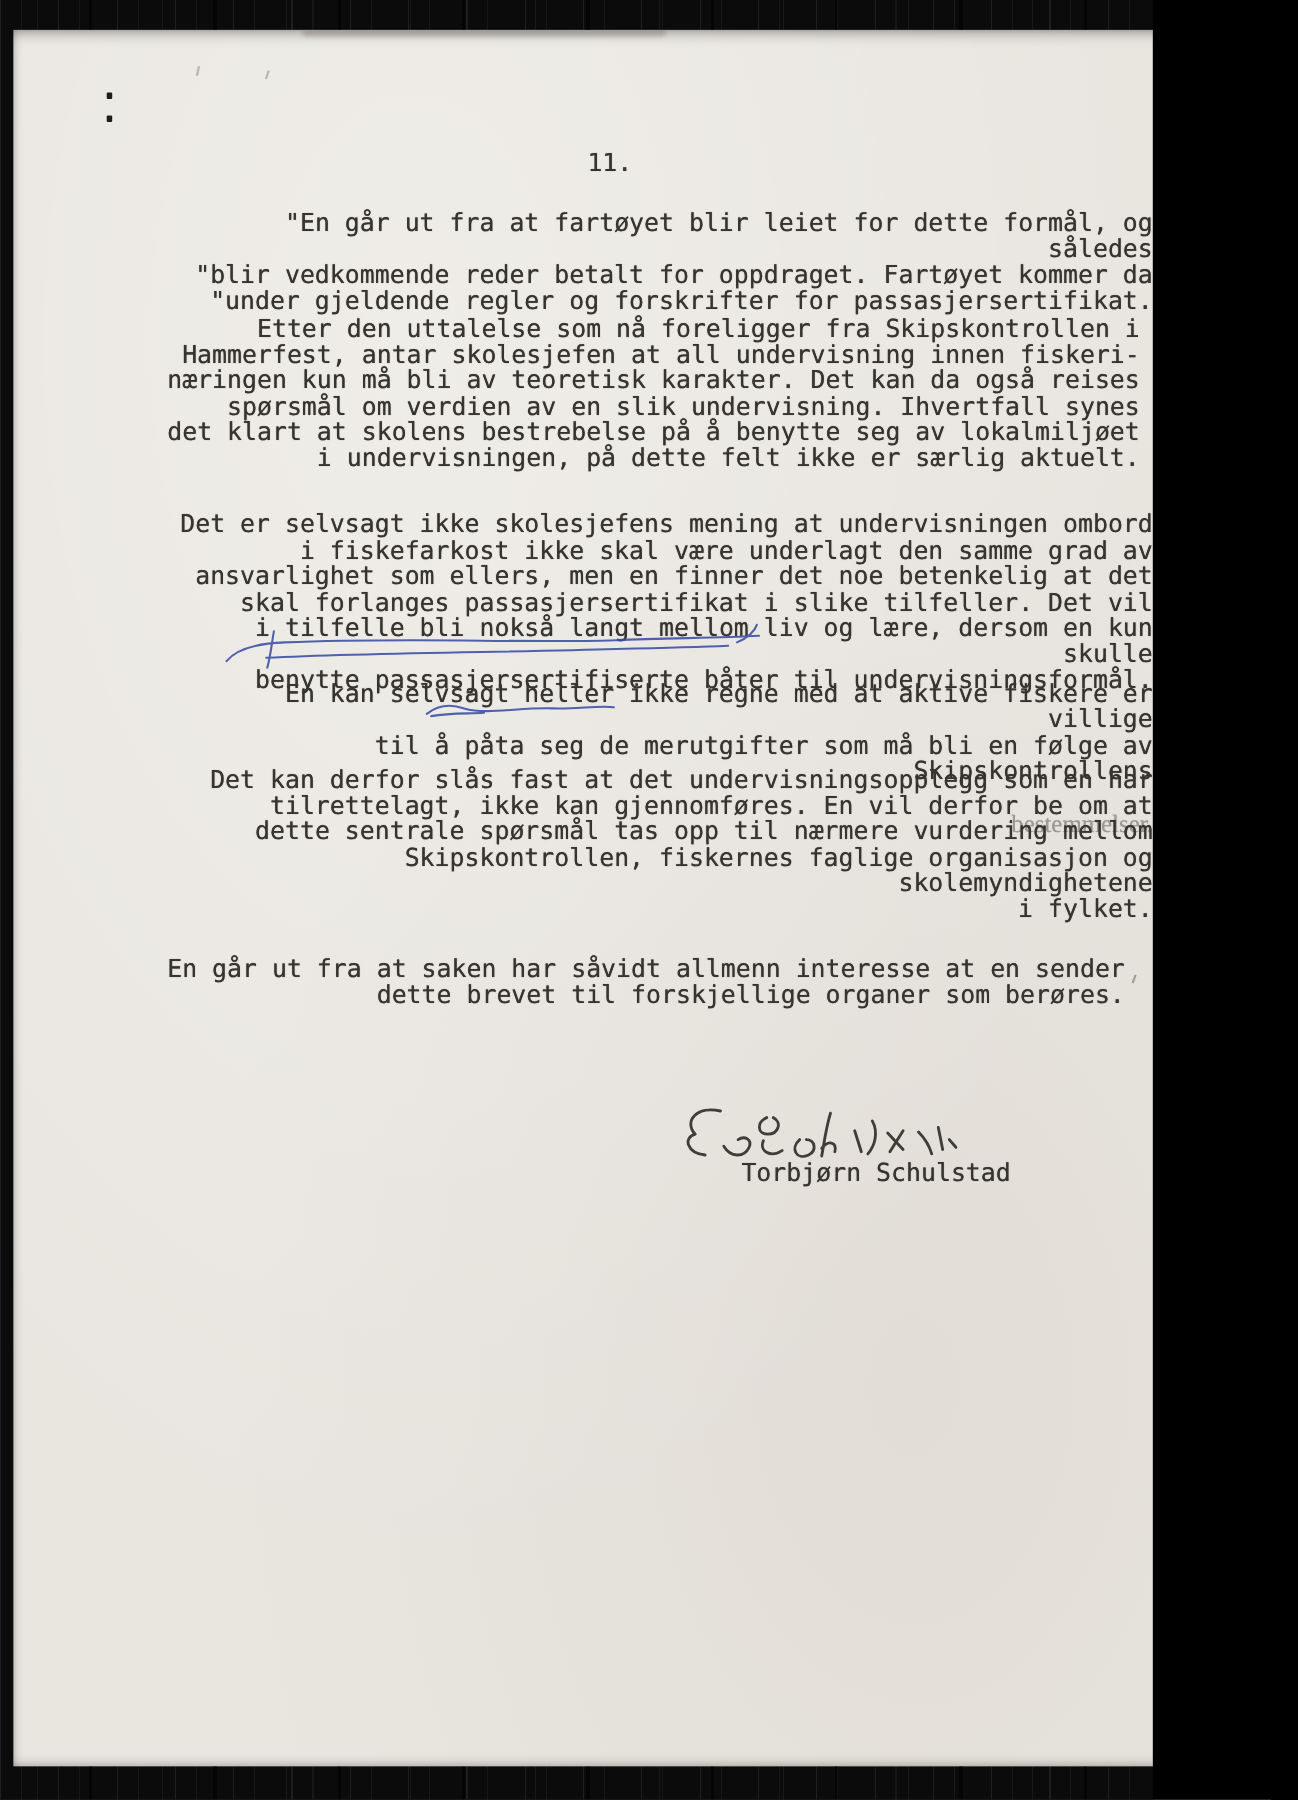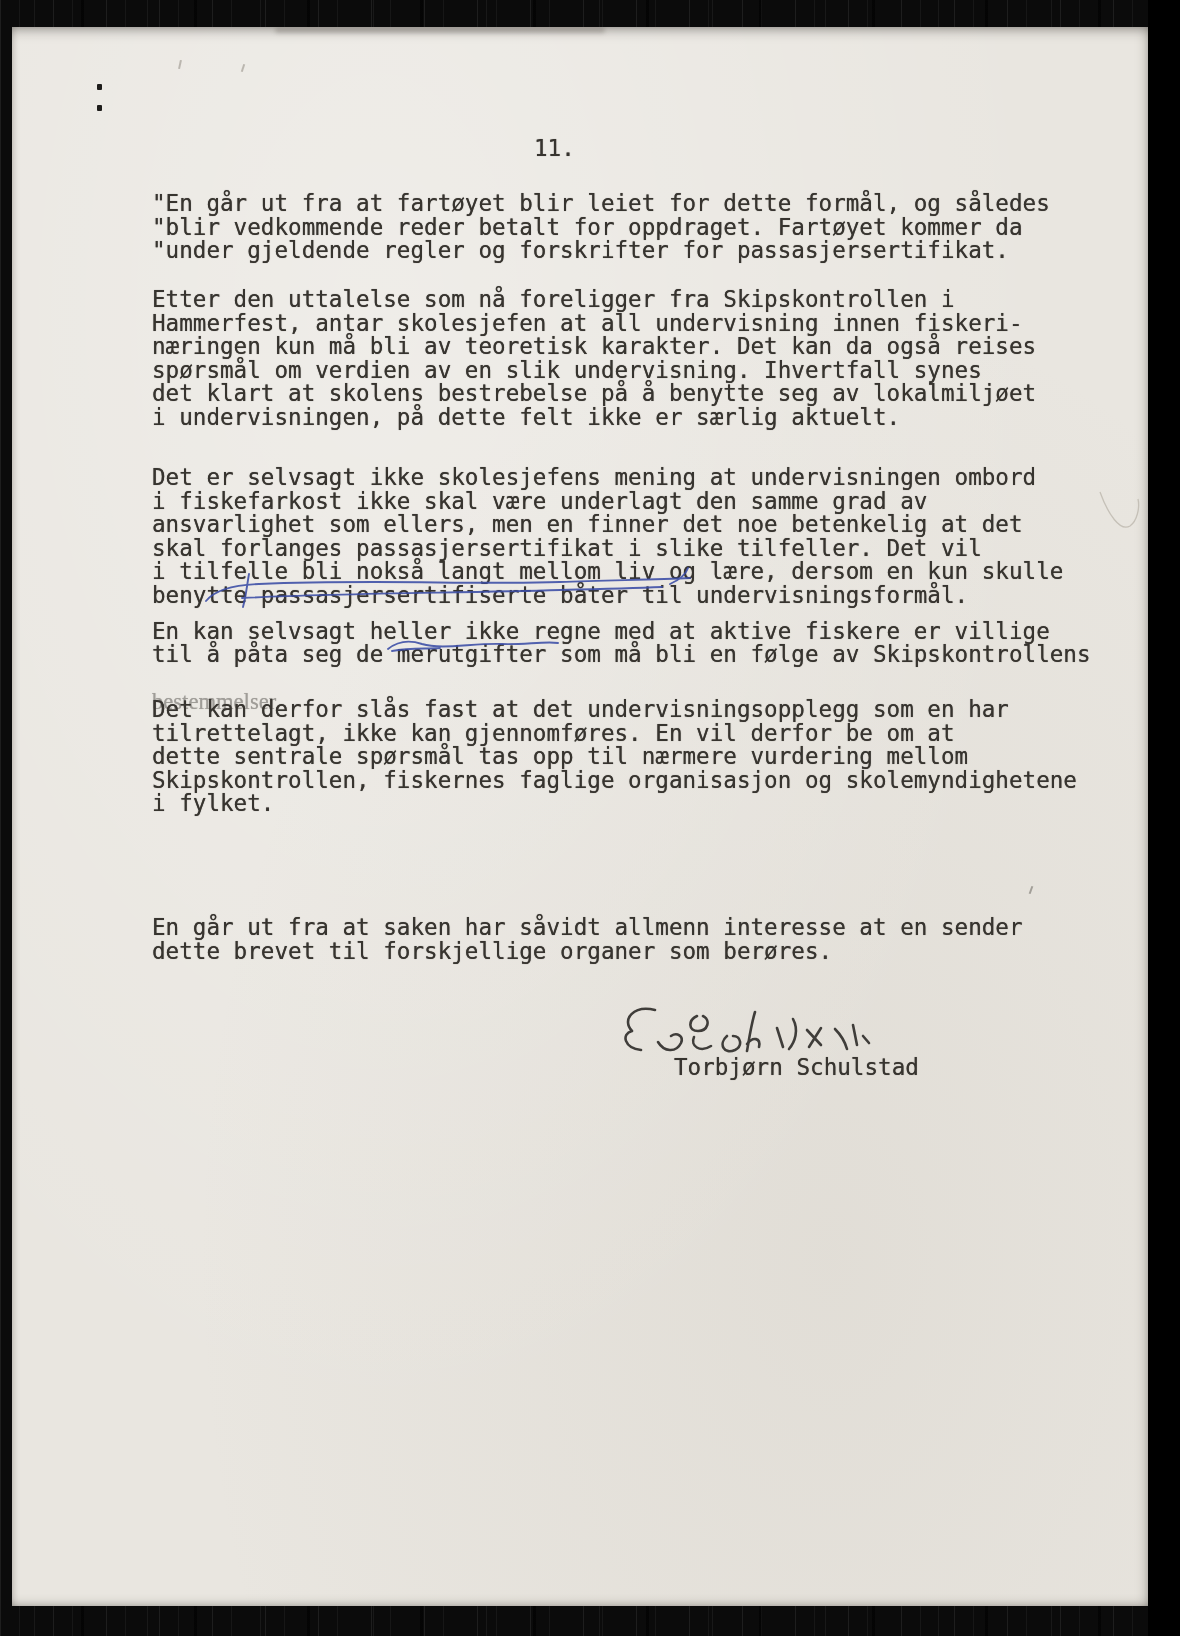--- a/index.html
+++ b/index.html
@@ -1,19 +1,20 @@
 <!DOCTYPE html>
 <html><head>
 <meta charset="utf-8">
 <style>
   html,body { margin:0; padding:0; background:#000; }
   .stage {
-    position:relative; width:1148px; height:1636px; overflow:hidden;
+    position:relative; width:1048px; height:1636px; overflow:hidden;
     background:#0a0a0a;
     font-family:"DejaVu Sans Mono","Liberation Mono",monospace;
+    text-align:right;
   }
   
   .band { position:absolute; background:#0b0b0b; }
   .band::after{
     content:""; position:absolute; inset:0;
     background-image:
       repeating-linear-gradient(90deg, rgba(255,255,255,.08) 0 1px, transparent 1px 19px,
         rgba(255,255,255,.05) 19px 20px, transparent 20px 53px),
       repeating-linear-gradient(90deg, transparent 0 34px, rgba(255,255,255,.06) 34px 35px,
         transparent 35px 81px, rgba(0,0,0,.6) 81px 84px, transparent 84px 113px);
@@ -45,21 +46,21 @@
     font-size:22.6px; line-height:23.5px; white-space:pre-line;
     text-shadow:0 0 .7px rgba(55,52,47,.85);
   }
   .para { left:152px; }
   .p0 { top:192px; }
   .p1 { top:288px; }
   .p2 { top:466px; }
   .p3 { top:596px; }
   .p4 { top:698px; }
   .p5 { top:816px; }
-  .p6 { top:916px; }
+  .p6 { top:870px; }
   .pagenum { left:534px; top:137px; }
   .sig-name { left:630px; top:1056px;margin-left:44px; }
   .block { display:block; white-space:pre-line; }
   .faded-line { display:block; opacity:.42; filter:blur(.45px);font-family:Liberation Serif, serif; }
   
   .mark-dot { position:absolute; width:5px; height:6px; background:#1e1d1b; border-radius:1px; }
   .dot-a { left:97px; top:84px; }
   .dot-b { left:97px; top:105px; }
   .speck { position:absolute; background:#8f8a82; opacity:.55; }
   .speck-a { left:179px; top:60px; width:2px; height:9px; transform:rotate(12deg); }

